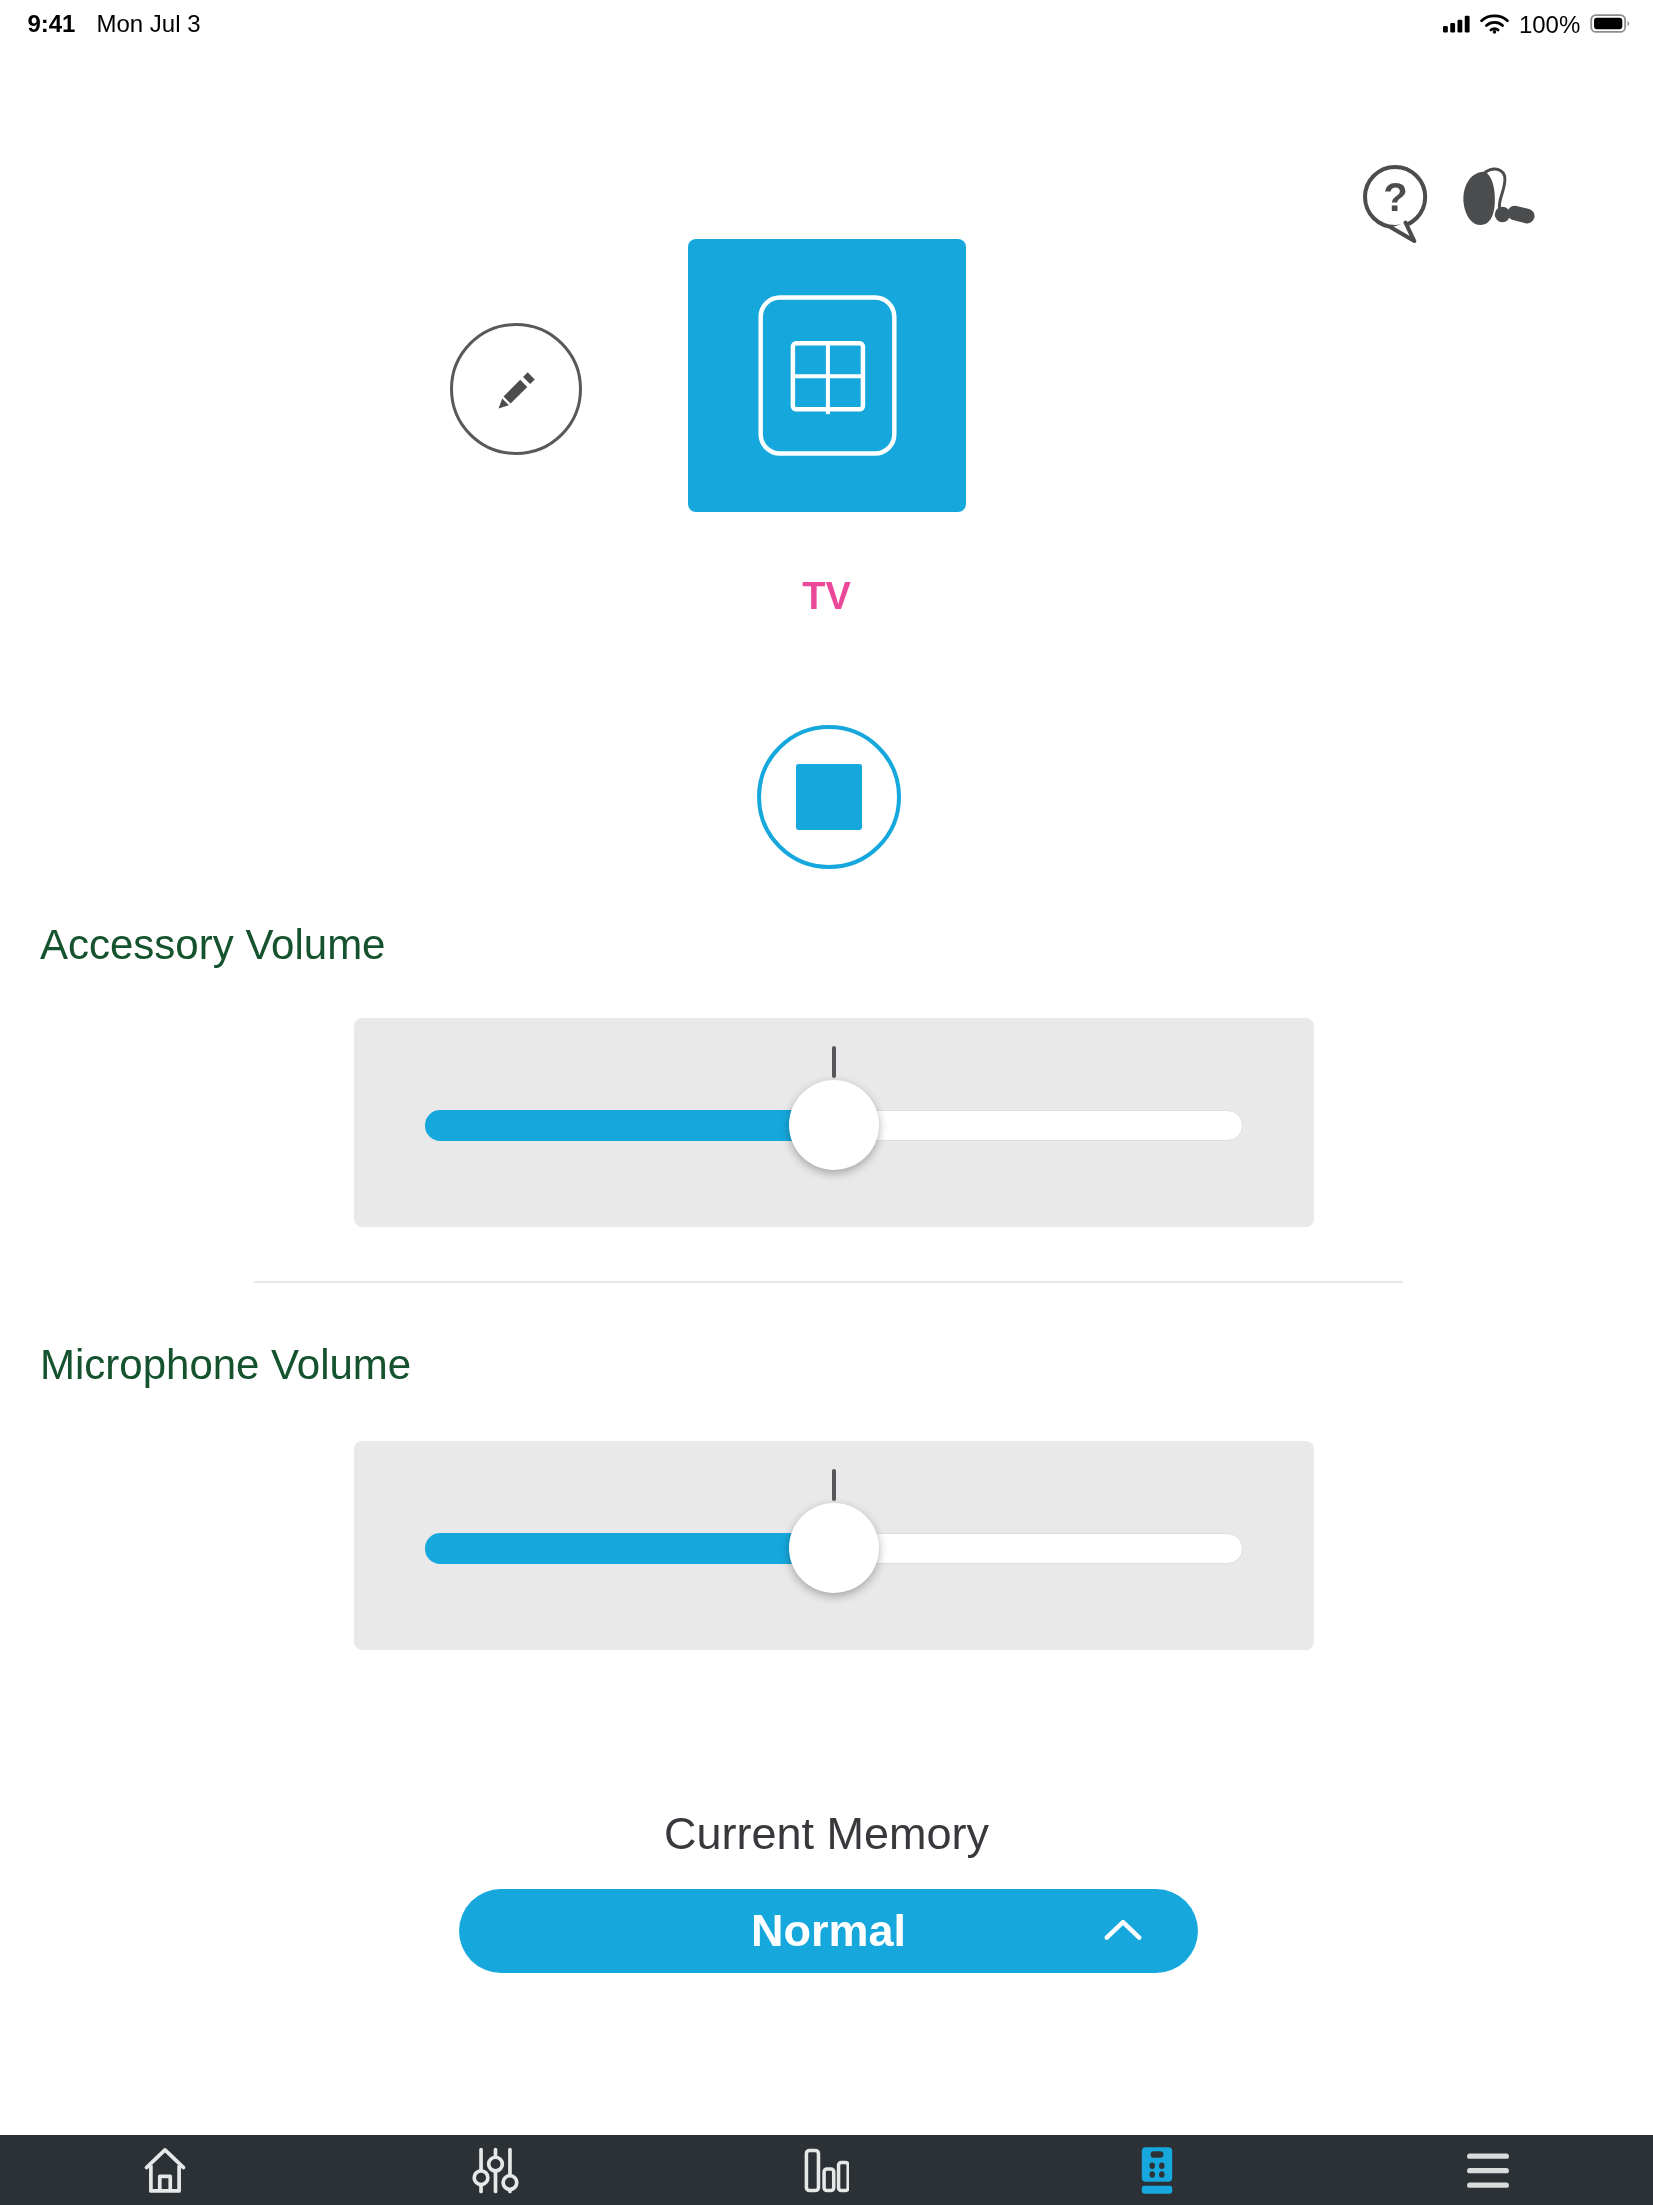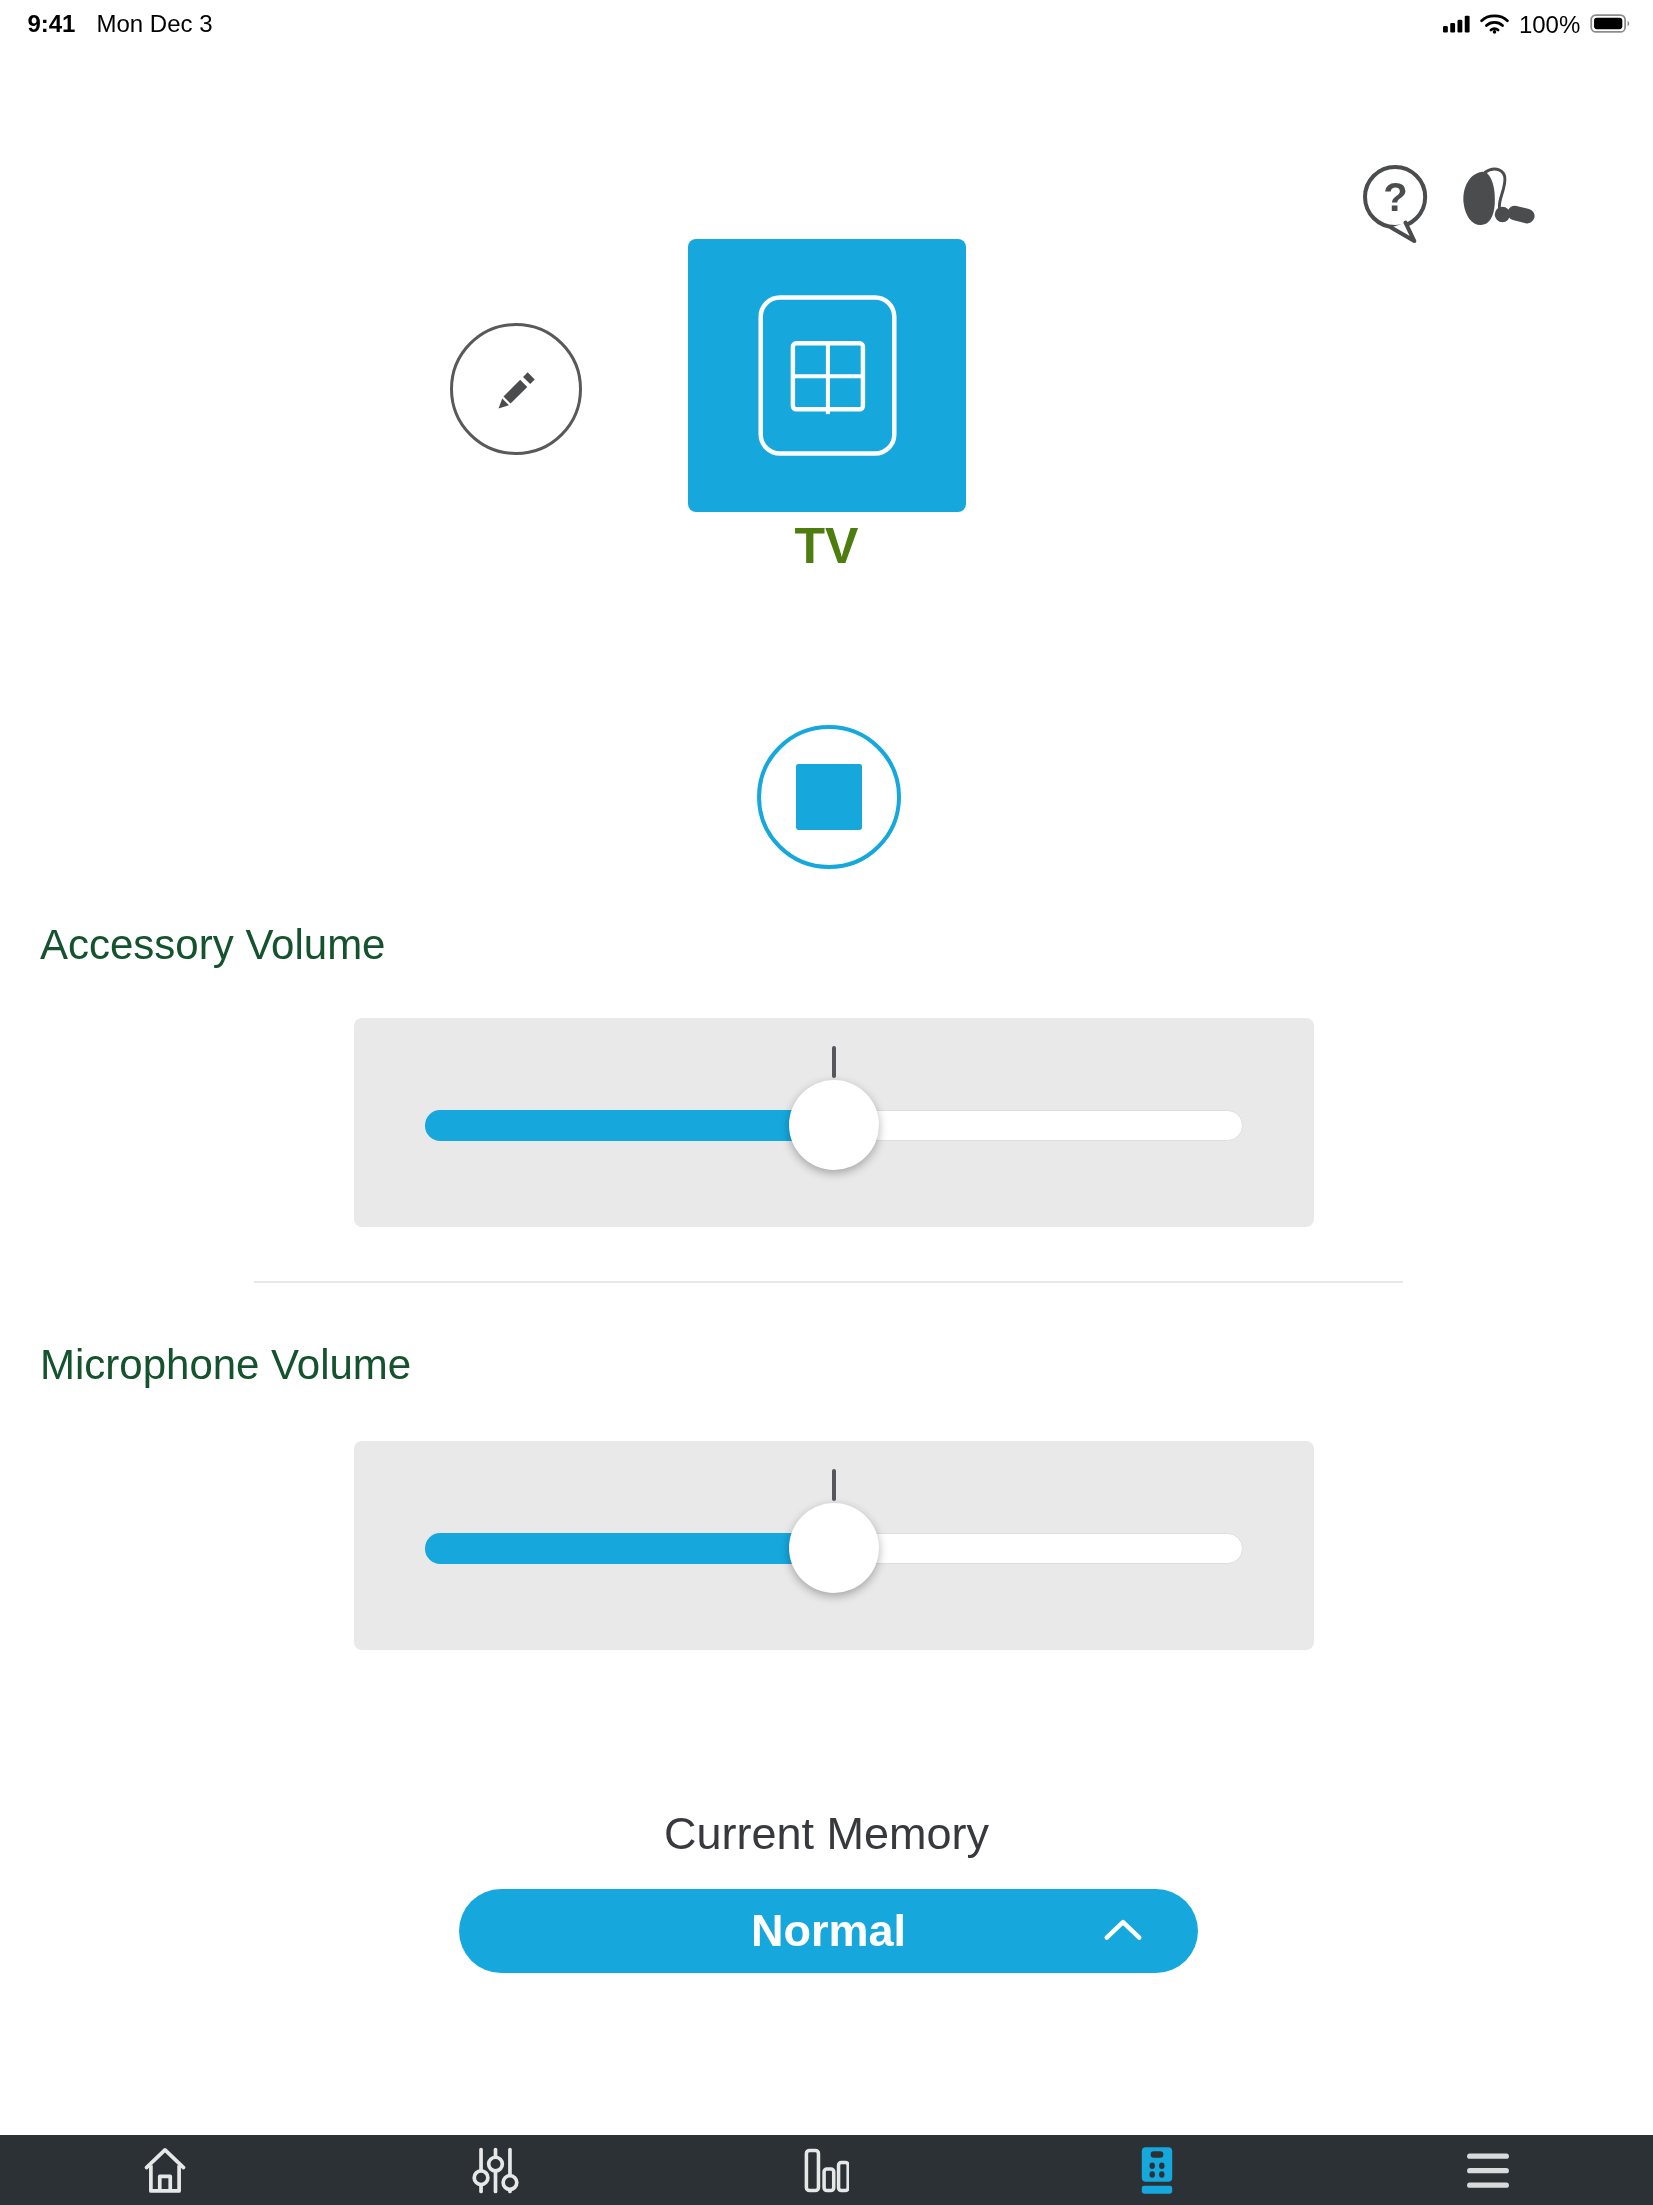--- a/index.html
+++ b/index.html
@@ -26,22 +26,22 @@
   .help-btn{position:absolute;left:1359px;top:163px;width:77px;height:84px;background:none;border:none;cursor:pointer;}
   .help-glyph{position:absolute;left:0;top:0;width:73px;height:68px;display:flex;align-items:center;justify-content:center;
     font-size:40px;font-weight:700;color:var(--icon-dark);pointer-events:none;}
   .aid-btn{position:absolute;left:1458px;top:166px;width:84px;height:68px;background:none;border:none;cursor:pointer;}
 
   
   .edit-btn{position:absolute;left:450px;top:323px;width:132px;height:132px;border-radius:50%;
     border:3.2px solid #58595b;background:#fff;display:flex;align-items:center;justify-content:center;cursor:pointer;}
   .device-tile{position:absolute;left:688px;top:239px;width:278px;height:273px;border-radius:8px;
     background:var(--accent);border:none;display:flex;align-items:center;justify-content:center;cursor:pointer;}
-  .device-label{position:absolute;left:0;top:517px;width:100%;text-align:center;
-    font-size:50px;font-weight:600;color:#4d7c0f;}
+  .device-label{position:absolute;left:0;top:575px;width:100%;text-align:center;
+    font-size:38px;font-weight:600;color:#ec4899;}
 
   
   .stop-btn{position:absolute;left:757px;top:725px;width:144px;height:144px;border-radius:50%;
     border:4px solid var(--accent);background:#fff;display:flex;align-items:center;justify-content:center;cursor:pointer;}
   .stop-square{width:66px;height:66px;background:var(--accent);border-radius:2.4px;}
 
   
   .slider-label{position:absolute;width:100%;text-align:left;font-size:42px;font-weight:400;color:#14532d;}
   #label-acc{top:921px;}
   #label-mic{top:1341px;}
@@ -70,21 +70,21 @@
   .tabbar{position:absolute;left:0;top:2135px;width:1653px;height:70px;background:var(--tabbg);
     display:flex;}
   .tab{flex:1 1 0;display:flex;align-items:center;justify-content:center;background:none;border:none;cursor:pointer;}
 </style>
 </head>
 <body>
 <div id="screen">
 
   <div class="status-left">
     <span class="status-time">9:41</span>
-    <span class="status-date">Mon Dec 3</span>
+    <span class="status-date">Mon Jul 3</span>
   </div>
   <div class="status-right">
     <span>
       <svg width="27.4" height="19.4" viewBox="0 0 34 24">
         <rect x="0" y="15" width="6" height="8" rx="1.5" fill="#000"></rect>
         <rect x="9" y="11" width="6" height="12" rx="1.5" fill="#000"></rect>
         <rect x="18" y="7" width="6" height="16" rx="1.5" fill="#000"></rect>
         <rect x="27" y="2" width="6" height="21" rx="1.5" fill="#000"></rect>
       </svg>
     </span>

